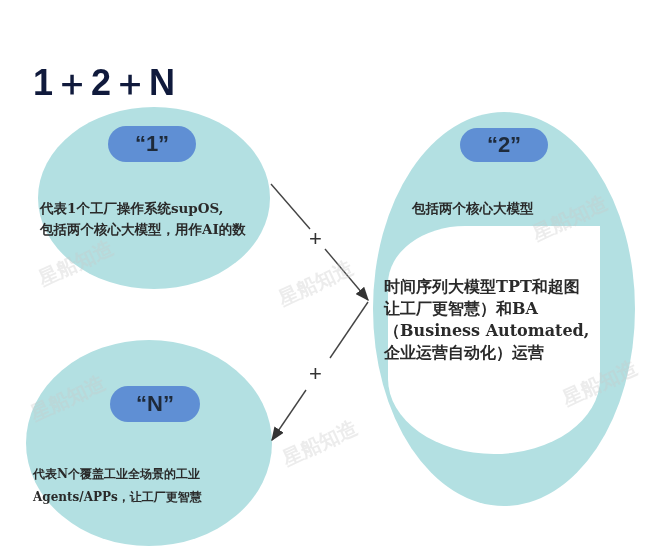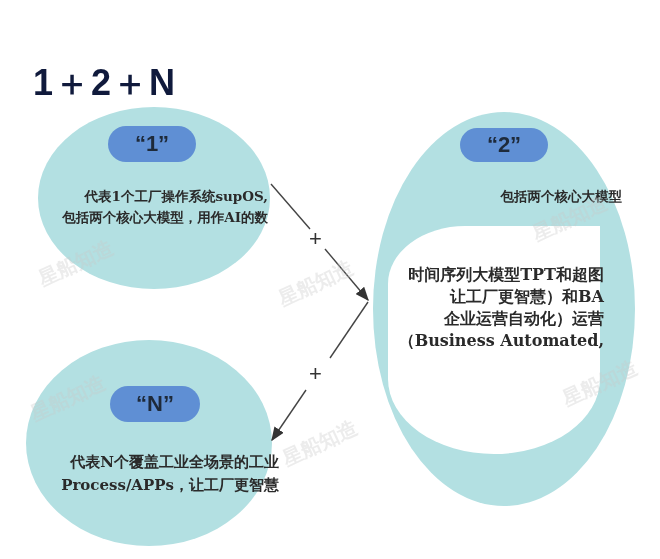--- a/index.html
+++ b/index.html
@@ -1,53 +1,53 @@
 <!DOCTYPE html>
 <html><head>
 <meta charset="utf-8">
 <style>
   html,body{margin:0;padding:0;background:#ffffff;}
   body{width:660px;height:559px;position:relative;overflow:hidden;font-family:"DejaVu Serif","Liberation Serif",serif;}
   .title{position:absolute;left:33px;top:24px;font-family:"Liberation Sans","DejaVu Sans",sans-serif;font-weight:bold;font-size:36px;color:#101a3c;letter-spacing:1px;margin-top:35px;}
   .ellipse{position:absolute;background:#b3e0e2;border-radius:50%;}
   .pill{position:absolute;background:#5f8fd4;border-radius:18px;color:#1e2a3a;font-family:"Liberation Sans","DejaVu Sans",sans-serif;font-weight:bold;font-size:22px;text-align:center;}
-  .txt{position:absolute;color:#2a2a2a;font-weight:bold;font-size:13.5px;line-height:21px;text-align:right;}
+  .txt{position:absolute;color:#2a2a2a;font-weight:bold;font-size:13.5px;line-height:21px;text-align:left;margin-top:12px;}
   .inner{position:absolute;background:#ffffff;}
   .plus{position:absolute;font-family:"Liberation Sans","DejaVu Sans",sans-serif;font-size:22px;color:#333;}
   svg.arrows{position:absolute;left:0;top:0;}
   .wm{position:absolute;color:rgba(200,200,200,0.35);font-family:"DejaVu Sans",sans-serif;font-size:20px;font-weight:bold;transform:rotate(-25deg);}
 </style>
 </head>
 <body>
 
 <div class="title">1＋2＋N</div>
 
 <div class="ellipse" style="left:38px;top:107px;width:232px;height:182px;"></div>
 <div class="pill" style="left:108px;top:126px;width:88px;height:36px;line-height:36px;">“1”</div>
 <div class="txt" style="left:40px;top:186px;width:228px;">
   <div>代表1个工厂操作系统supOS,</div>
   <div>包括两个核心大模型，用作AI的数</div>
 </div>
 
 <div class="ellipse" style="left:26px;top:340px;width:246px;height:206px;"></div>
 <div class="pill" style="left:110px;top:386px;width:90px;height:36px;line-height:36px;">“N”</div>
-<div class="txt" style="left:41px;top:451px;width:238px;font-size:15px;line-height:23px;">
+<div class="txt" style="left:33px;top:451px;width:238px;font-size:12px;line-height:23px;">
   <div>代表N个覆盖工业全场景的工业</div>
-  <div>Process/APPs，让工厂更智慧</div>
+  <div>Agents/APPs，让工厂更智慧</div>
 </div>
 
 <div class="ellipse" style="left:373px;top:112px;width:262px;height:394px;"></div>
 <div class="inner" style="left:388px;top:226px;width:212px;height:228px;border-radius:80px 0 0 0 / 60px 0 0 0;border-bottom-left-radius:110px 78px;border-bottom-right-radius:110px 78px;"></div>
 <div class="pill" style="left:460px;top:128px;width:88px;height:34px;line-height:34px;">“2”</div>
 <div class="txt" style="left:412px;top:186px;width:210px;">包括两个核心大模型</div>
 <div class="txt" style="left:384px;top:264px;width:220px;font-size:16px;line-height:22px;">
   <div>时间序列大模型TPT和超图</div>
   <div>让工厂更智慧）和BA</div>
+  <div>（Business Automated,</div>
   <div>企业运营自动化）运营</div>
-  <div>（Business Automated,</div>
 </div>
 
 <svg class="arrows" width="660" height="559">
   <defs>
     <marker id="ah" markerWidth="10" markerHeight="8" refX="9" refY="4" orient="auto">
       <path d="M0,0 L10,4 L0,8 Z" fill="#333"></path>
     </marker>
   </defs>
   <line x1="271" y1="184" x2="310" y2="229" stroke="#444" stroke-width="1.4"></line>
   <line x1="325" y1="249" x2="368" y2="300" stroke="#444" stroke-width="1.4" marker-end="url(#ah)"></line>

